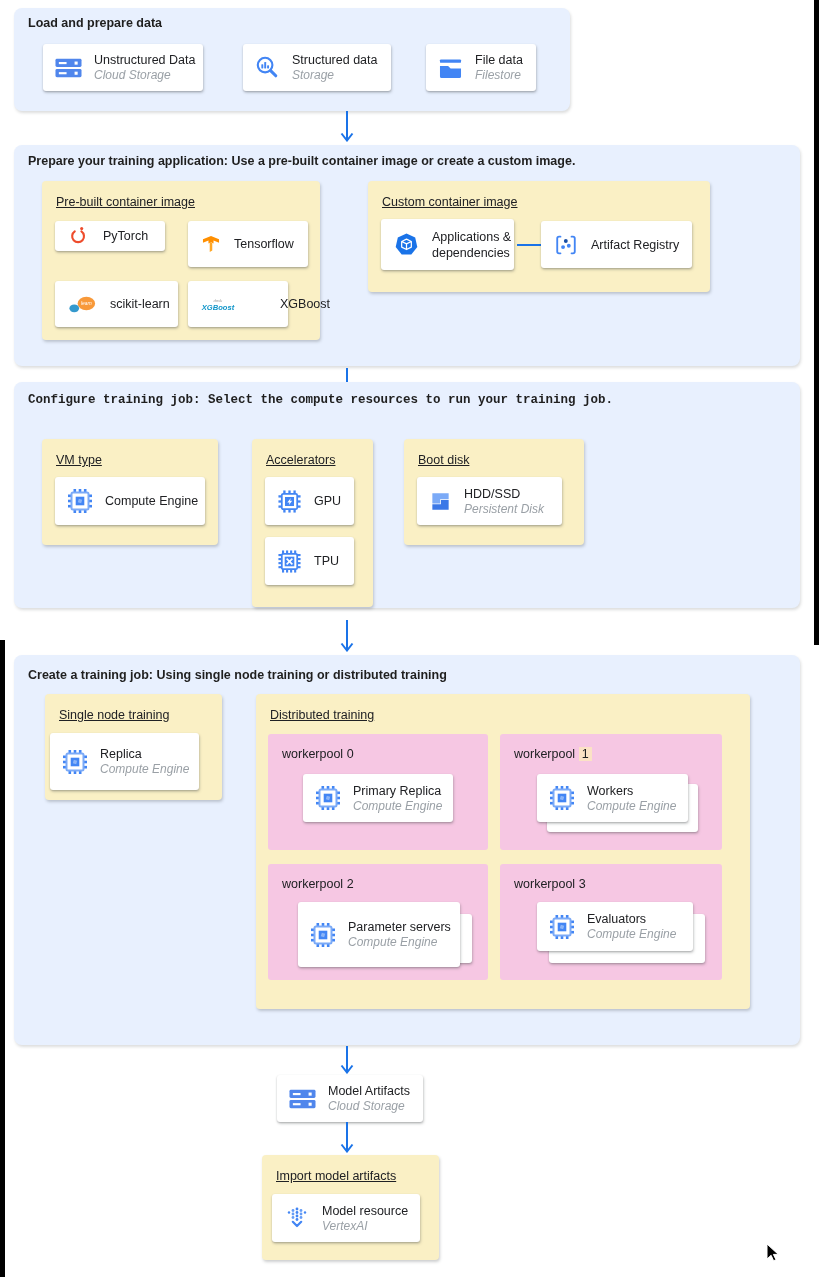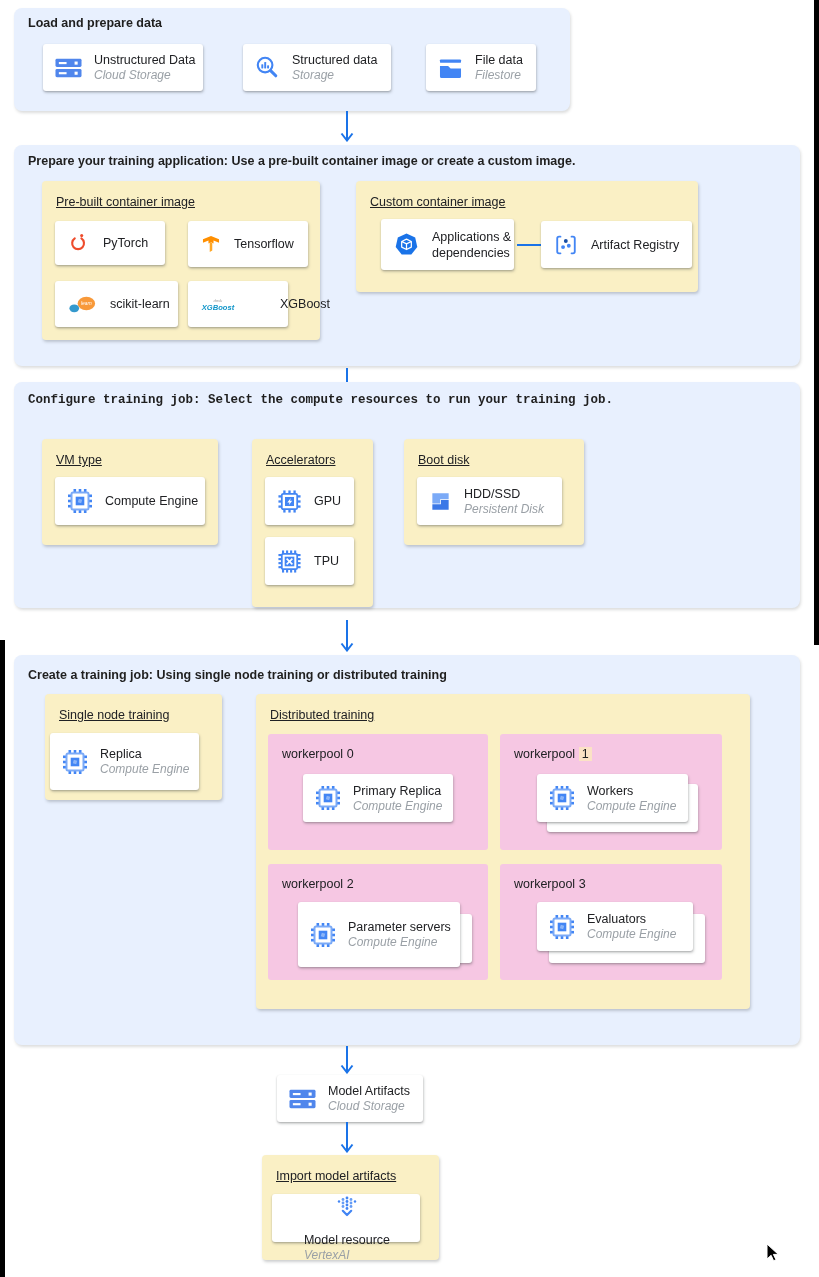--- a/index.html
+++ b/index.html
@@ -91,21 +91,21 @@
   </div>
 
   <div class="section" style="left:14px;top:145px;width:786px;height:221px;">
     <div class="sec-title" style="left:14px;top:9px;">Prepare your training application: Use a pre-built container image or create a custom image.</div>
   </div>
 
   <div class="ybox" style="left:42px;top:181px;width:278px;height:159px;">
     <div class="box-label" style="left:14px;top:14px;">Pre-built container image</div>
   </div>
 
-  <div class="card" style="left:55px;top:221px;width:110px;height:44px;">
+  <div class="card" style="left:55px;top:221px;width:110px;height:30px;">
     <span class="icn">
       <svg width="24" height="24" viewBox="0 0 26 26">
           <path d="M8.4,8 A6.4,6.4 0 1 0 15.6,8" fill="none" stroke="#ee4c2c" stroke-width="2.3" stroke-linecap="round"></path>
           <circle cx="15.9" cy="5" r="1.7" fill="#ee4c2c"></circle>
         </svg>
     </span>
     <span class="txt">
         <span class="tt">PyTorch</span>
       </span>
   </div>
@@ -140,21 +140,21 @@
       <svg width="36" height="18" viewBox="0 0 36 18">
           <text x="18" y="6.5" font-size="4.2" font-style="italic" fill="#9e9e9e" text-anchor="middle" font-family="Liberation Sans,sans-serif">dmlc</text>
           <text x="18" y="14.5" font-size="7.6" font-weight="bold" font-style="italic" fill="#1095c9" text-anchor="middle" font-family="Liberation Sans,sans-serif">XGBoost</text>
         </svg>
     </span>
     <span class="txt">
         <span class="tt">XGBoost</span>
       </span>
   </div>
 
-  <div class="ybox" style="left:356px;top:181px;width:342px;height:111px;">
+  <div class="ybox" style="left:368px;top:181px;width:342px;height:111px;">
     <div class="box-label" style="left:14px;top:14px;">Custom container image</div>
   </div>
 
   <div class="card" style="left:381px;top:219px;width:133px;height:51px;">
     <span class="icn">
       <svg width="27" height="27" viewBox="0 0 28 27">
           <polygon points="14,2 23,6.3 25.2,16.1 19,23.9 9,23.9 2.8,16.1 5,6.3" fill="#1a73e8"></polygon>
           <path d="M14,7.9 L19,10.4 L19,16.2 L14,18.7 L9,16.2 L9,10.4 Z M9,10.4 L14,12.9 L19,10.4 M14,12.9 L14,18.7" fill="none" stroke="#fff" stroke-width="1.3" stroke-linejoin="round"></path>
         </svg>
     </span>
@@ -502,21 +502,21 @@
   <div class="arrow" style="left:340px;top:1122px;">
     <svg width="14" height="31" viewBox="0 0 14 31">
         <line x1="7" y1="0" x2="7" y2="28" stroke="#1a73e8" stroke-width="2"></line>
         <polyline points="1.5,22.5 7,29.5 12.5,22.5" fill="none" stroke="#1a73e8" stroke-width="2"></polyline>
       </svg>
   </div>
 
   <div class="ybox" style="left:262px;top:1155px;width:177px;height:105px;">
     <div class="box-label" style="left:14px;top:14px;">Import model artifacts</div>
   </div>
-  <div class="card" style="left:272px;top:1194px;width:148px;height:48px;flex-direction:column;">
+  <div class="card" style="left:272px;top:1194px;width:148px;height:48px;">
     <span class="icn">
       <svg width="26" height="26" viewBox="0 0 26 26">
           <g fill="#669df6">
             <circle cx="9" cy="5.5" r="1.4"></circle>
             <circle cx="9" cy="9" r="1.4"></circle>
             <circle cx="9" cy="12.5" r="1.4"></circle>
             <circle cx="17" cy="5.5" r="1.4"></circle>
             <circle cx="17" cy="9" r="1.4"></circle>
             <circle cx="17" cy="12.5" r="1.4"></circle>
           </g>

